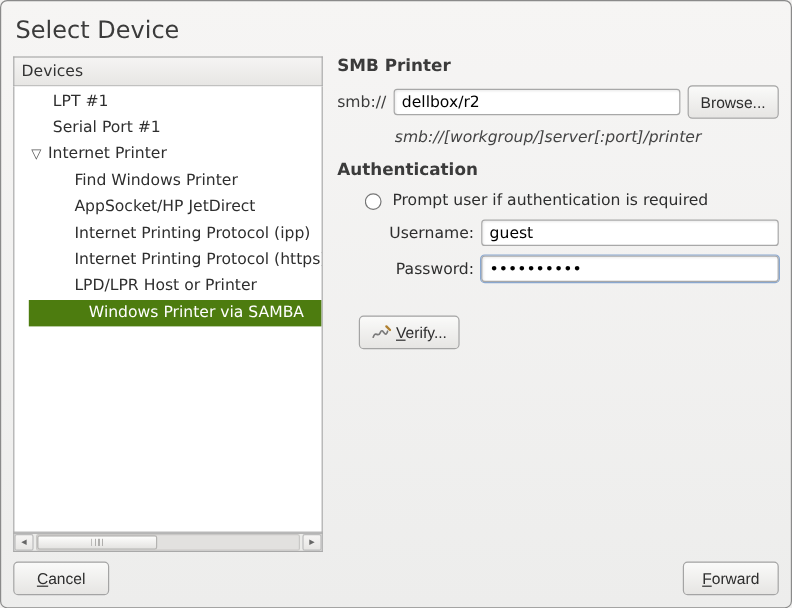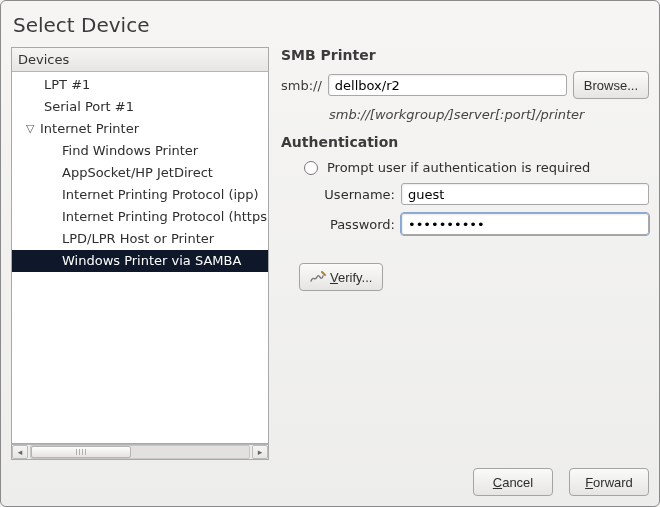--- a/index.html
+++ b/index.html
@@ -68,22 +68,23 @@
   }
   .tree-row.lvl1 { padding-left: 32px; }
   .tree-row.lvl2 { padding-left: 50px; }
   .tree-row.expander {
     padding-left: 14px;
     display: flex;
     align-items: center;
     gap: 4px;
   }
   .tree-row.selected {
-    background: #0f172a;
+    background: #4d7c0f;
     color: #ffffff;
+    margin-left: 12px;
   }
   .expander-icon {
     width: 10px;
     display: inline-block;
     font-size: 11px;
     color: #555;
   }
   .h-scroll {
     height: 16px;
     border: 1px solid #a9a9a9;
@@ -205,21 +206,21 @@
   }
   .cred-row .lbl { width: 78px; text-align: right; }
   .cred-row input { flex: 1; }
   .verify-row {
     padding-left: 18px;
     margin-top: 20px;
   }
   .signature-icon svg { display:block; }
   .footer {
     display: flex;
-    justify-content: flex-end;
+    justify-content: space-between;
     gap: 16px;
     padding-top: 8px;
   }
   .footer .btn { min-width: 80px; justify-content: center; }
 </style>
 </head>
 <body>
 
 <div class="window">
   <div class="title">Select Device</div>

